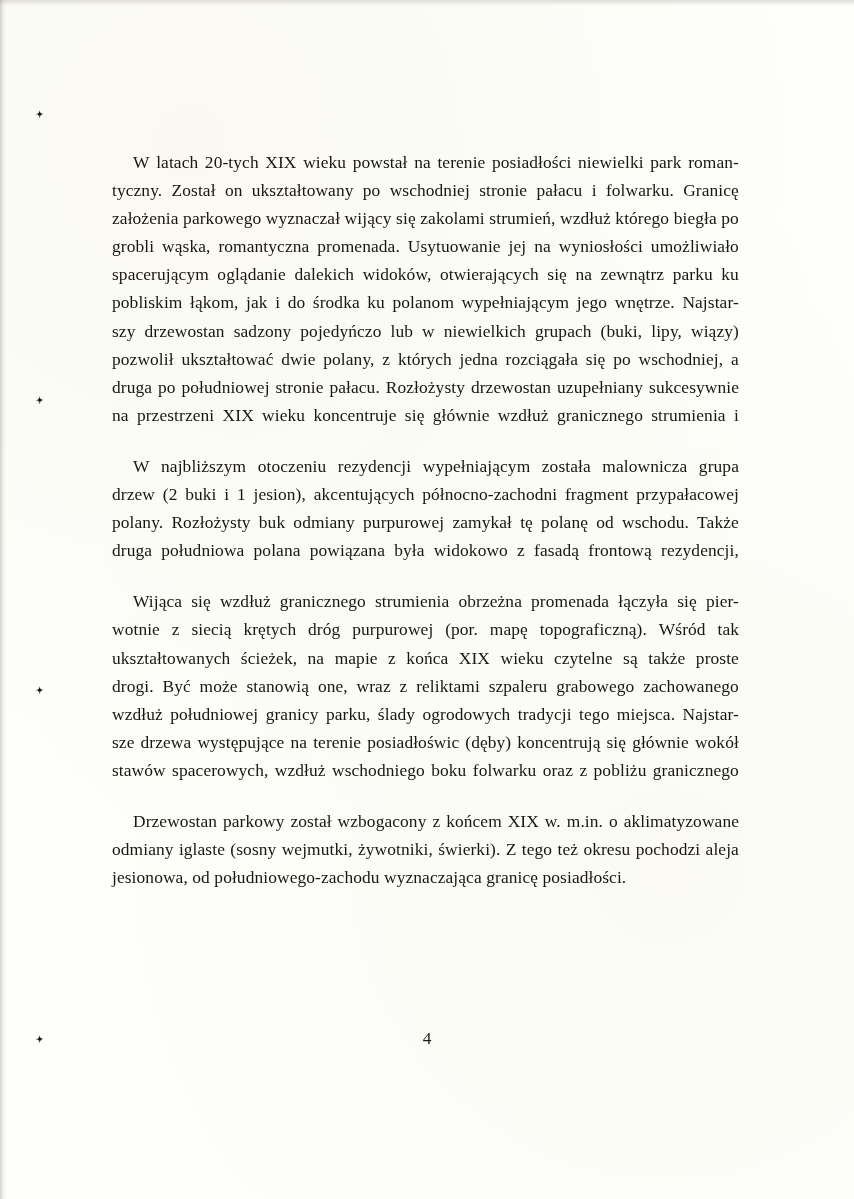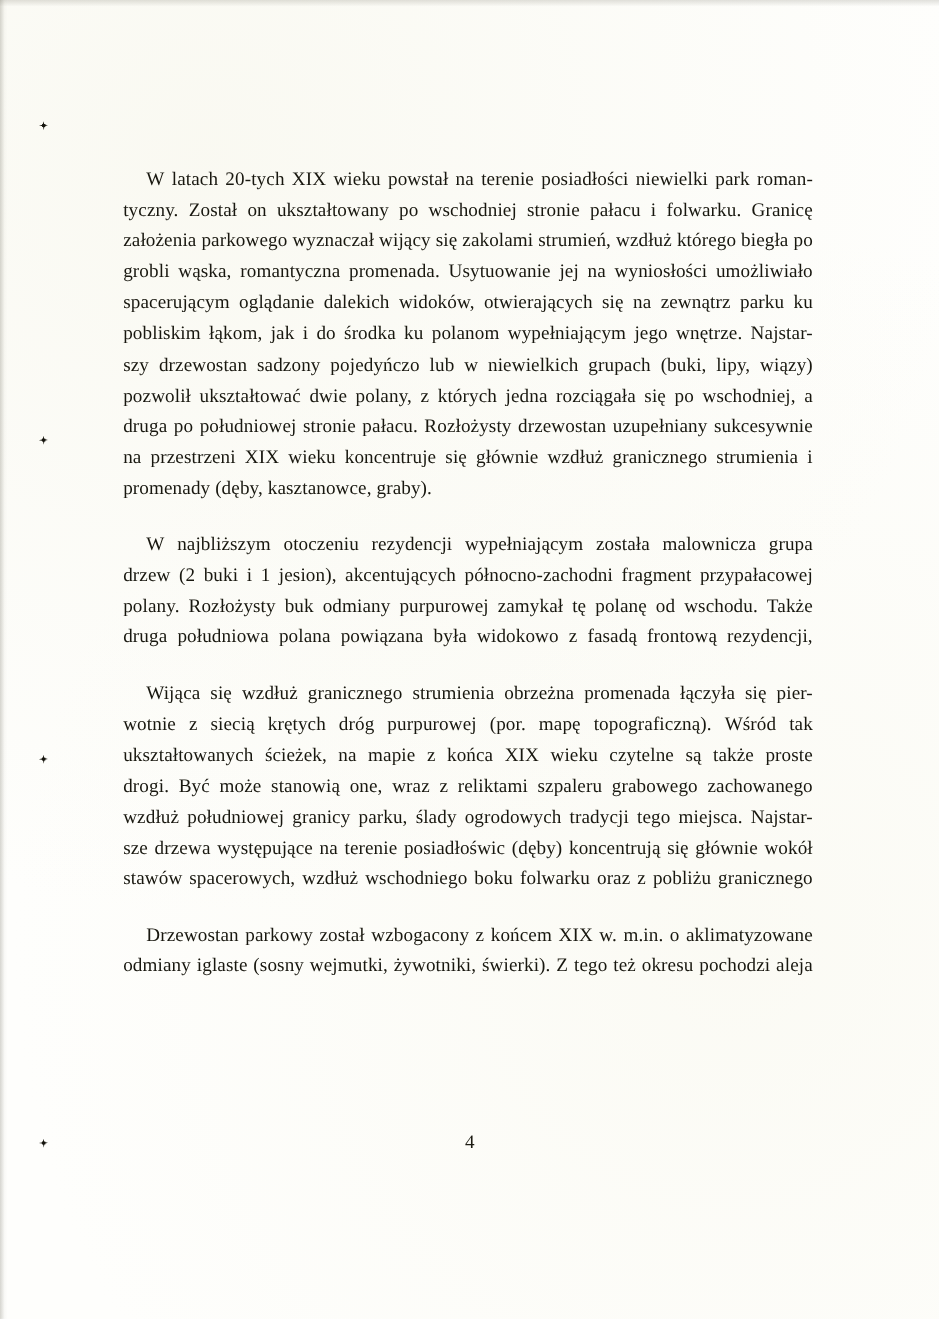--- a/index.html
+++ b/index.html
@@ -259,21 +259,20 @@
           <span>XIX</span>
           <span>wieku</span>
           <span>koncentruje</span>
           <span>się</span>
           <span>głównie</span>
           <span>wzdłuż</span>
           <span>granicznego</span>
           <span>strumienia</span>
           <span>i</span>
         </span>
-        <span class="ln">promenady (dęby, kasztanowce, graby).</span>
       </p>
       <p class="para">
         <span class="ln j indent">
           <span>W</span>
           <span>najbliższym</span>
           <span>otoczeniu</span>
           <span>rezydencji</span>
           <span>wypełniającym</span>
           <span>została</span>
           <span>malownicza</span>
@@ -429,18 +428,19 @@
           <span>wejmutki,</span>
           <span>żywotniki,</span>
           <span>świerki).</span>
           <span>Z</span>
           <span>tego</span>
           <span>też</span>
           <span>okresu</span>
           <span>pochodzi</span>
           <span>aleja</span>
         </span>
+        <span class="ln">jesionowa, od południowego-zachodu wyznaczająca granicę posiadłości.</span>
       </p>
     </div>
 
   <div class="page-number">4</div>
 
 </div>
 
 </body></html>

